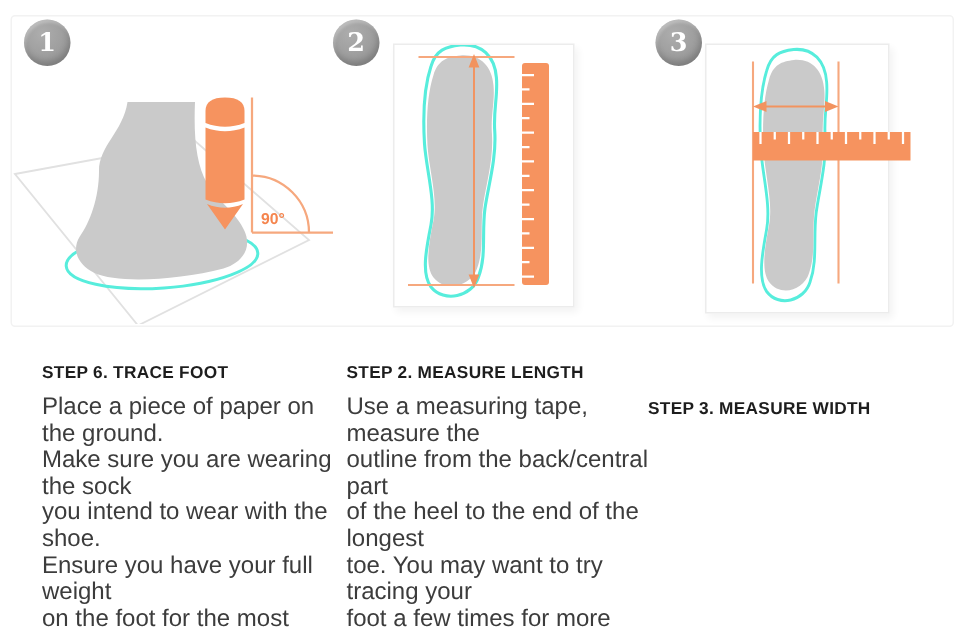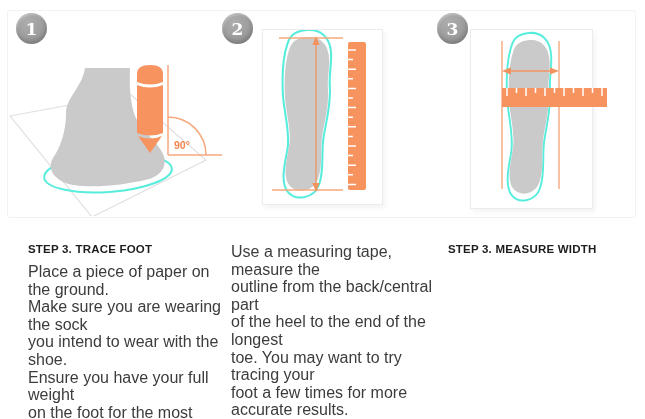--- a/index.html
+++ b/index.html
@@ -29,21 +29,21 @@
   .panel-frame {
     position:absolute; background:#ffffff;
     border:1px solid #ececec;
     box-shadow:2px 3px 5px rgba(0,0,0,0.05);
   }
   .frame-2 { left:262px; top:29px; width:119px; height:174px; }
   .frame-3 { left:470px; top:29px; width:121px; height:178px; }
   .step-text { position:absolute; top:243px; }
   .col-1 { left:28px;  width:200px; }
   .col-2 { left:231px; width:220px; }
-  .col-3 { left:448px; width:190px; }
+  .col-3 { left:432px; width:190px;margin-top:24px; }
   .step-title {
     font-size:11.5px; font-weight:bold; color:#1d1d1d;
     letter-spacing:0.2px; margin:0 0 8px 0;
   }
   .step-body {
     font-size:16px; color:#3c3c3c; line-height:17.6px;
     white-space:pre-line; margin:0;
   }
   svg { display:block; }
 </style>
@@ -121,32 +121,33 @@
     <polygon points="31,42 40,38.4 40,45.6" fill="#F2935F"></polygon>
     <polygon points="88,42 79,38.4 79,45.6" fill="#F2935F"></polygon>
   </g>
   <g>
     <rect x="31" y="59" width="105" height="19" fill="#F6935F"></rect>
     <path d="M36 59v8M45.5 59v5M55 59v8M64.5 59v5M74 59v8M83.5 59v5M93 59v8M102.5 59v5M112 59v8M121.5 59v5M131 59v8" stroke="#ffffff" stroke-width="1.5" fill="none"></path>
   </g>
 </svg>
 
 <div class="step-text col-1">
-  <p class="step-title">STEP 3. TRACE FOOT</p>
+  <p class="step-title">STEP 6. TRACE FOOT</p>
   <p class="step-body">Place a piece of paper on the ground.
 Make sure you are wearing the sock
 you intend to wear with the shoe.
 Ensure you have your full weight
 on the foot for the most accurate
 measurement. slowly trace around
 your foot ensuring the pen or pencil
 is at a 90 degree angle.</p>
 </div>
 
 <div class="step-text col-2">
+  <p class="step-title">STEP 2. MEASURE LENGTH</p>
   <p class="step-body">Use a measuring tape, measure the
 outline from the back/central part
 of the heel to the end of the longest
 toe. You may want to try tracing your
 foot a few times for more accurate results.</p>
 </div>
 
 <div class="step-text col-3">
   <p class="step-title">STEP 3. MEASURE WIDTH</p>
 </div>

